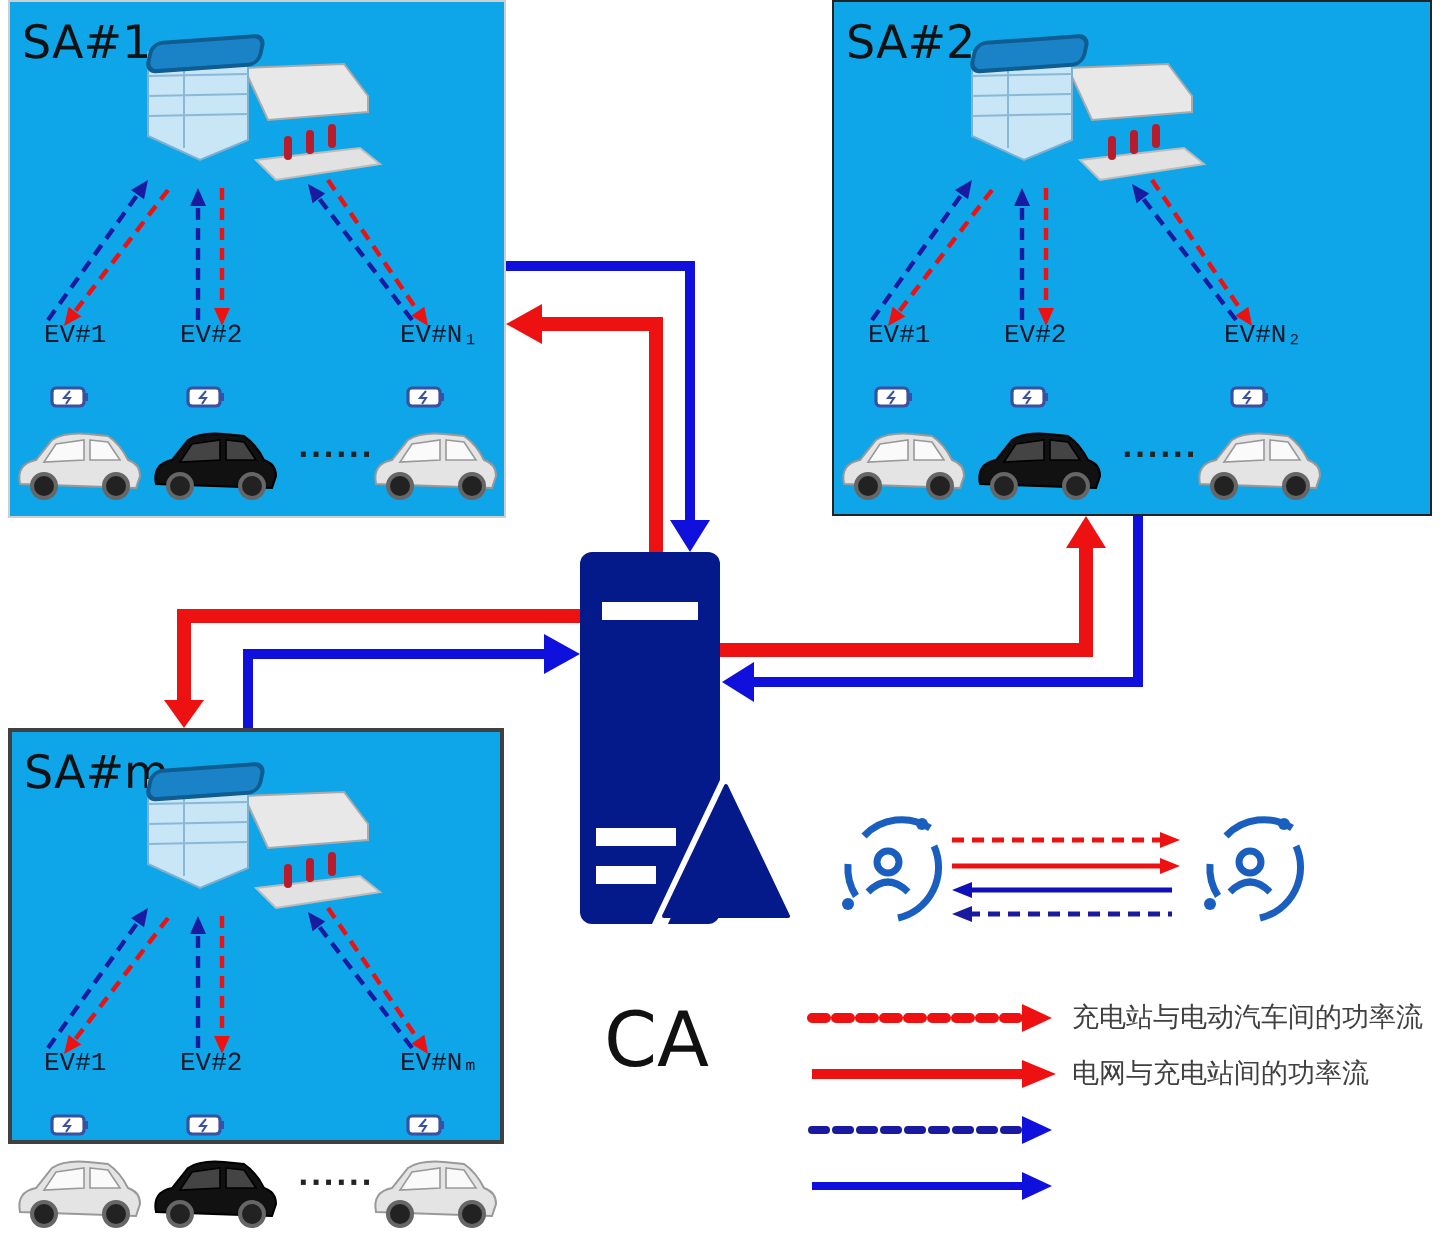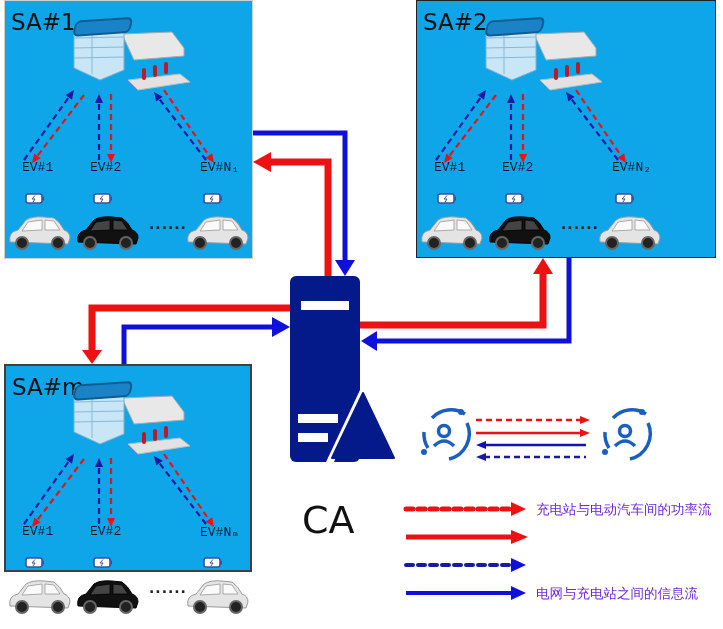--- a/index.html
+++ b/index.html
@@ -7,21 +7,21 @@
   .sa-box{position:absolute;background:#0ea5e9;box-sizing:border-box;}
   .sa1{left:4px;top:0;width:249px;height:259px;border:1px solid #cfcfcf;}
   .sa2{left:416px;top:0;width:300px;height:258px;border:1px solid #222;}
   .sam{left:4px;top:364px;width:248px;height:208px;border:2px solid #404040;}
   .sa-title{position:absolute;left:6px;top:8px;font-size:23px;color:#111;font-family:"DejaVu Sans",sans-serif;}
   .ev-label{position:absolute;font-family:Liberation Mono, monospace;font-size:13px;color:#0f172a;}
   .dots{position:absolute;font-size:14px;letter-spacing:1px;color:#222;font-weight:bold;}
   svg{position:absolute;left:0;top:0;}
   .ca-label{position:absolute;left:302px;top:470px;font-size:38px;color:#111;font-family:"DejaVu Sans",sans-serif;margin-top:28px;}
   .legend-item{position:absolute;left:398px;height:20px;width:320px;}
-  .legend-text{position:absolute;left:138px;top:0;font-size:13.5px;color:#6d28d9;white-space:nowrap;line-height:20px;}
+  .legend-text{position:absolute;left:138px;top:0;font-size:13.5px;color:#404040;white-space:nowrap;line-height:20px;}
 </style>
 </head>
 <body>
 
 <svg width="723" height="629">
   <defs>
     <marker id="ahR" markerWidth="4" markerHeight="4" refX="2" refY="2" orient="auto">
         <path d="M0,0 L4,2 L0,4 z" fill="#ee1111"></path>
       </marker>
     <marker id="ahB" markerWidth="4" markerHeight="4" refX="2" refY="2" orient="auto">
@@ -344,27 +344,27 @@
         <line x1="8" y1="10" x2="115" y2="10" stroke="#ee1111" stroke-width="5" stroke-dasharray="7,5" stroke-linecap="round"></line>
         <polygon points="113,3 128,10 113,17" fill="#ee1111"></polygon>
       </svg>
     <span class="legend-text">充电站与电动汽车间的功率流</span>
   </div>
   <div class="legend-item" style="top:527px">
     <svg width="140" height="20" style="position:absolute;left:0;top:0">
         <line x1="8" y1="10" x2="115" y2="10" stroke="#ee1111" stroke-width="5"></line>
         <polygon points="113,3 130,10 113,17" fill="#ee1111"></polygon>
       </svg>
+    <span class="legend-text">电网与充电站间的功率流</span>
   </div>
   <div class="legend-item" style="top:555px">
     <svg width="140" height="20" style="position:absolute;left:0;top:0">
         <line x1="8" y1="10" x2="115" y2="10" stroke="#1a1aa0" stroke-width="4" stroke-dasharray="7,5" stroke-linecap="round"></line>
         <polygon points="113,3 128,10 113,17" fill="#1010dd"></polygon>
       </svg>
   </div>
   <div class="legend-item" style="top:583px">
     <svg width="140" height="20" style="position:absolute;left:0;top:0">
         <line x1="8" y1="10" x2="115" y2="10" stroke="#1010dd" stroke-width="4"></line>
         <polygon points="113,3 128,10 113,17" fill="#1010dd"></polygon>
       </svg>
-    <span class="legend-text">电网与充电站之间的信息流</span>
   </div>
 </div>
 
 </body></html>

